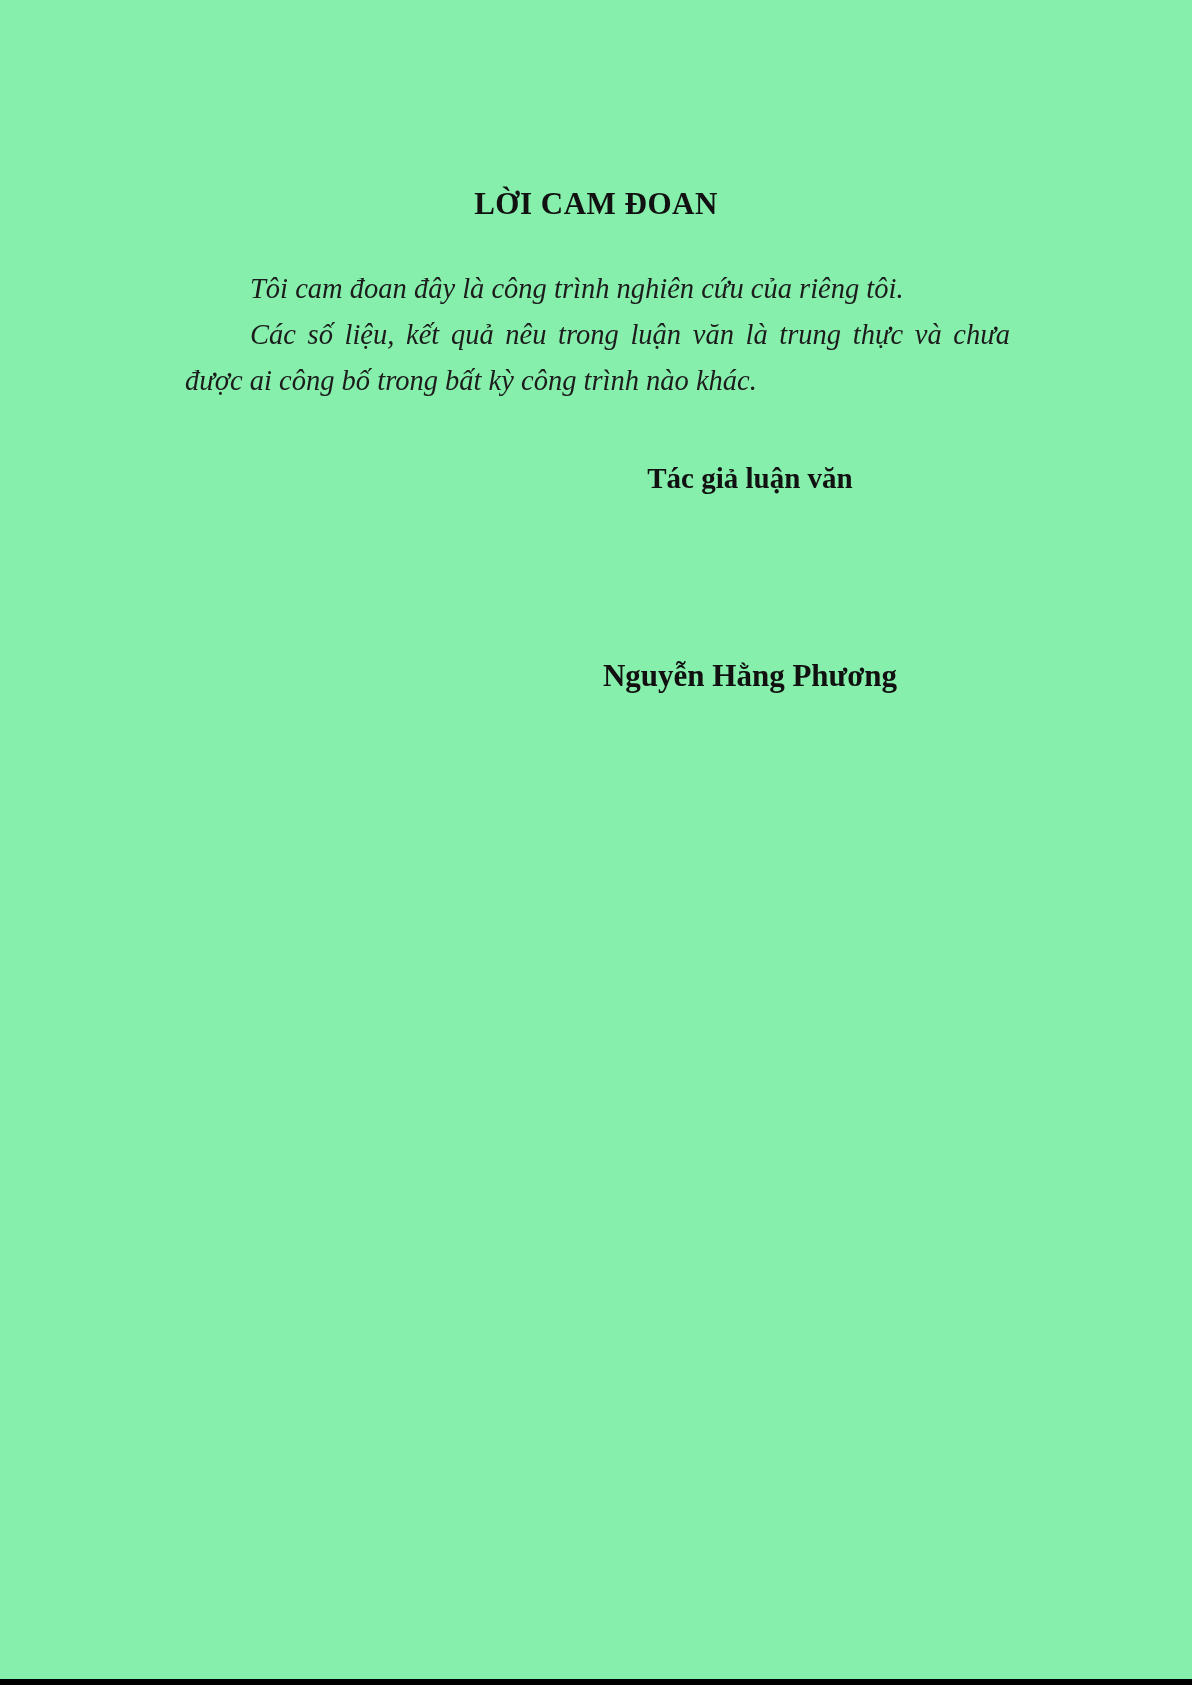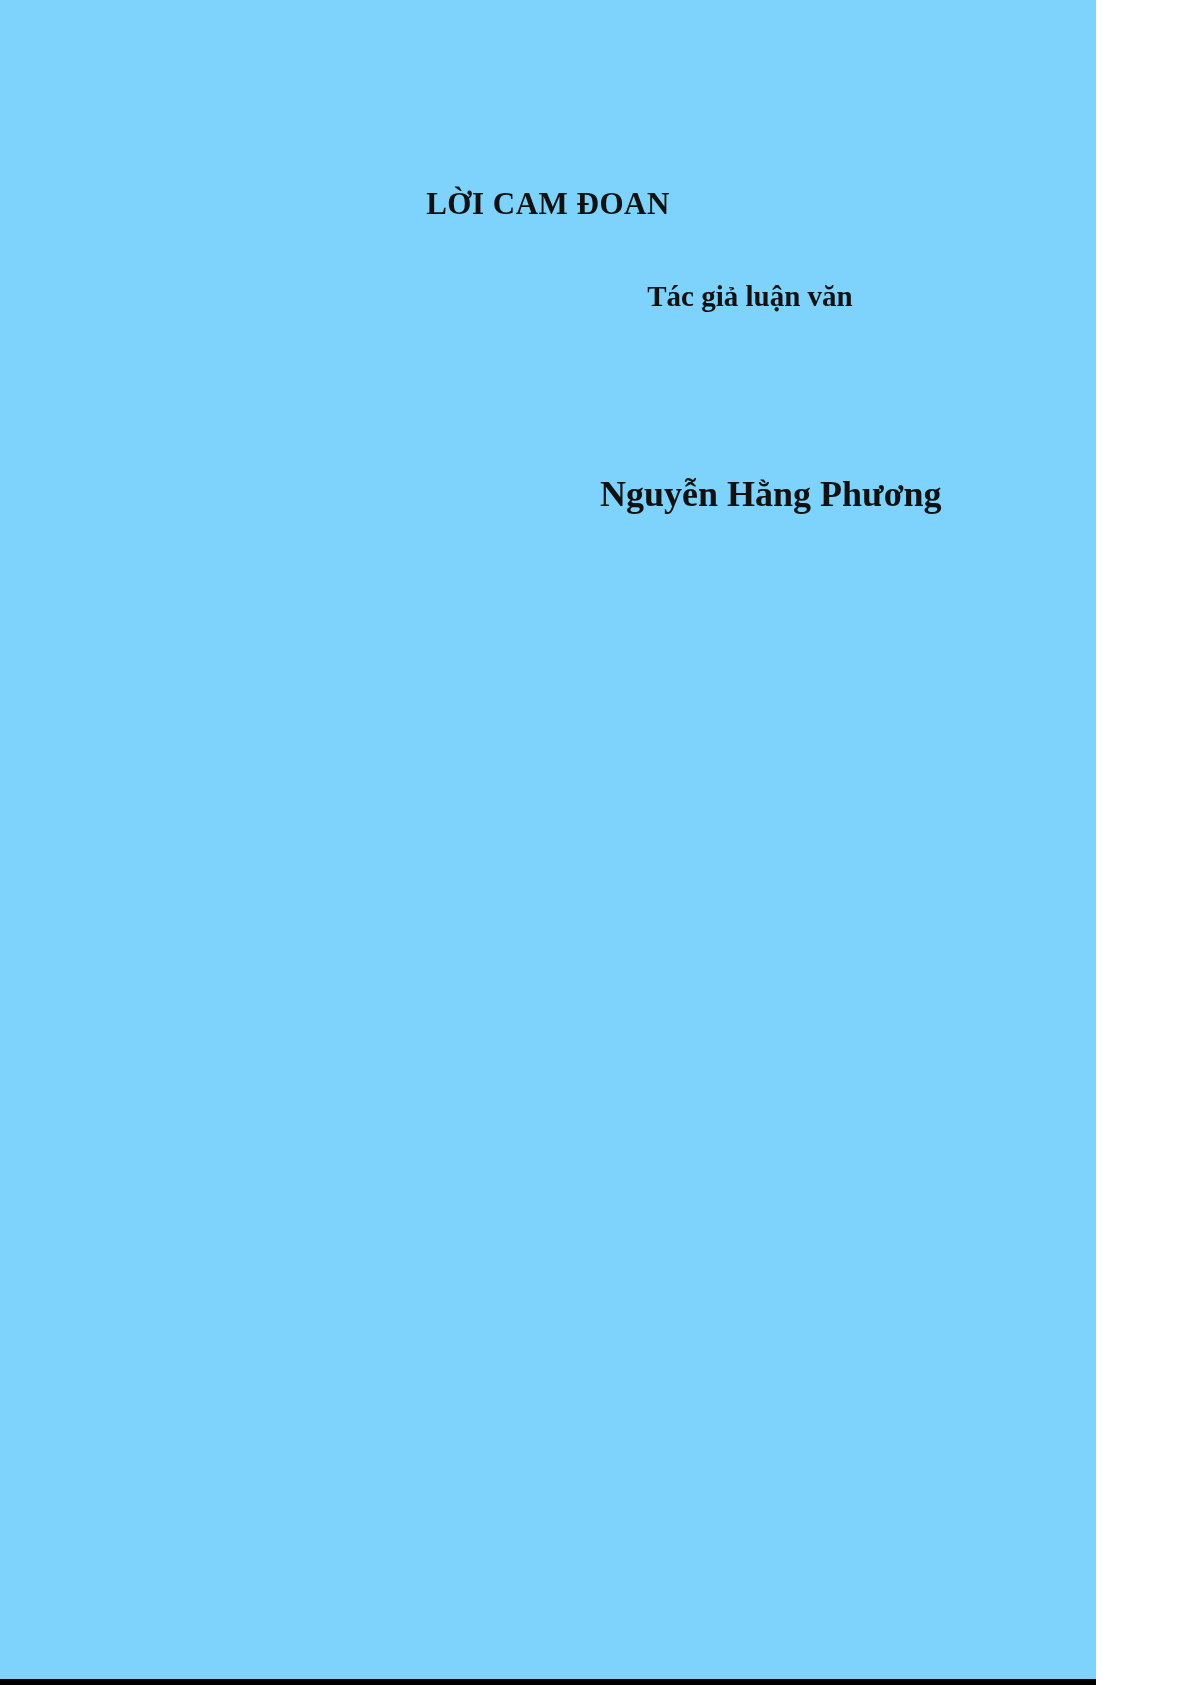--- a/index.html
+++ b/index.html
@@ -2,23 +2,23 @@
 <html><head>
 <meta charset="utf-8">
 <style>
   html, body {
     margin: 0;
     padding: 0;
     background: #ffffff;
   }
   .page {
     position: relative;
-    width: 1096px;
+    width: 1192px;
     height: 1685px;
-    background: #7dd3fc;
+    background: #86efac;
     overflow: hidden;
     font-family: "Liberation Serif", "DejaVu Serif", serif;
     color: #1c1c1c;
   }
   .title {
     margin: 186px 0 0 0;
     font-size: 31px;
     line-height: 36px;
     font-weight: bold;
     text-align: center;
@@ -48,21 +48,21 @@
   }
   .signature-role {
     font-size: 29px;
     font-weight: bold;
     line-height: 40px;
     color: #111111;
     margin-top: 47px;
   }
   .signature-name {
     margin-top: 158px;
-    font-size: 36px;
+    font-size: 31px;
     font-weight: bold;
     line-height: 40px;
     white-space: nowrap;
     color: #111111;
   }
   .bottom-bar {
     position: absolute;
     left: 0;
     bottom: 0;
     width: 100%;
@@ -71,20 +71,22 @@
   }
 </style>
 </head>
 <body>
 
 <div class="page">
 
   <h1 class="title">LỜI CAM ĐOAN</h1>
 
   <div class="content">
+    <p class="body-para first">Tôi cam đoan đây là công trình nghiên cứu của riêng tôi.</p>
+    <p class="body-para">Các số liệu, kết quả nêu trong luận văn là trung thực và chưa được ai công bố trong bất kỳ công trình nào khác.</p>
 
     <div class="signature-block">
       <div class="signature-role">Tác giả luận văn</div>
       <div class="signature-name">Nguyễn Hằng Phương</div>
     </div>
   </div>
 
   <div class="bottom-bar"></div>
 
 </div>

